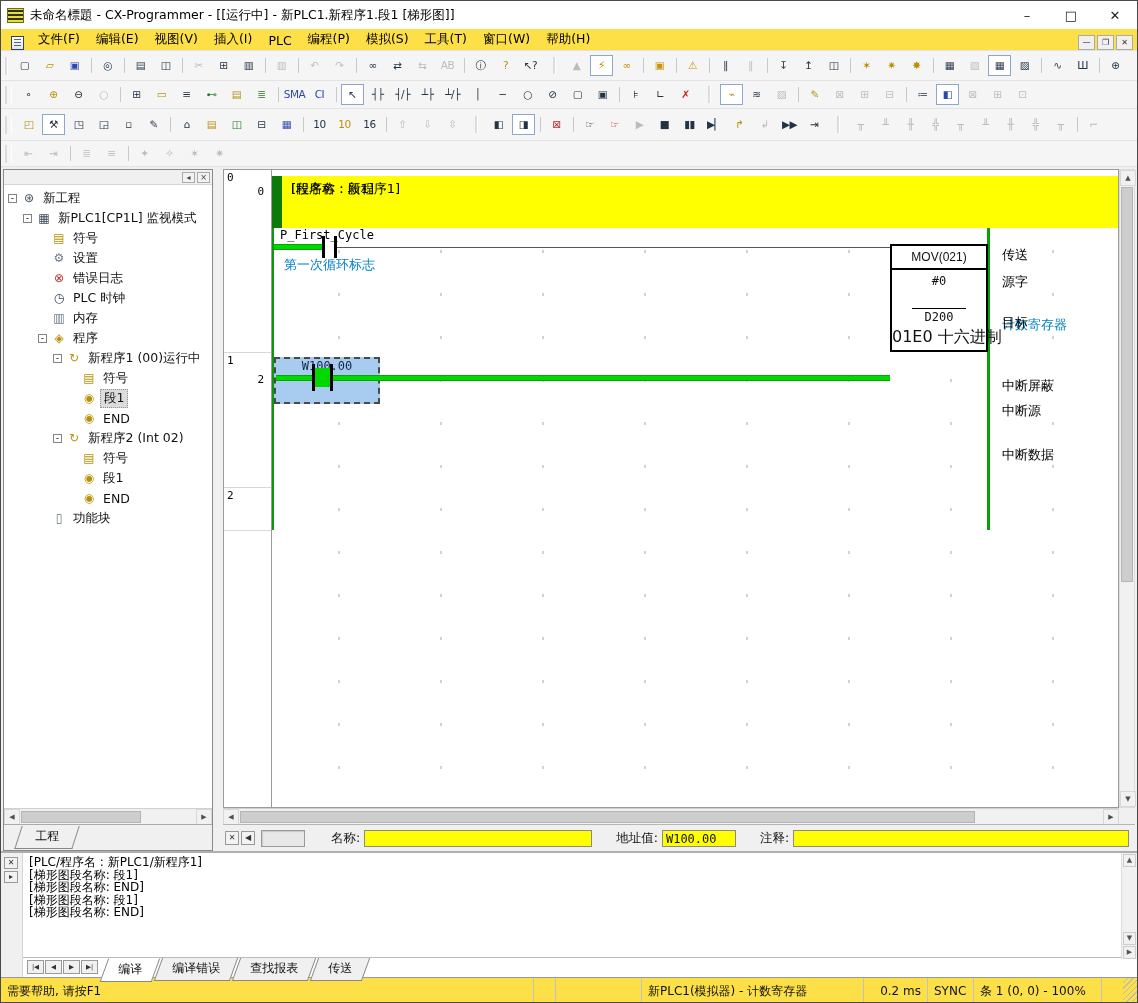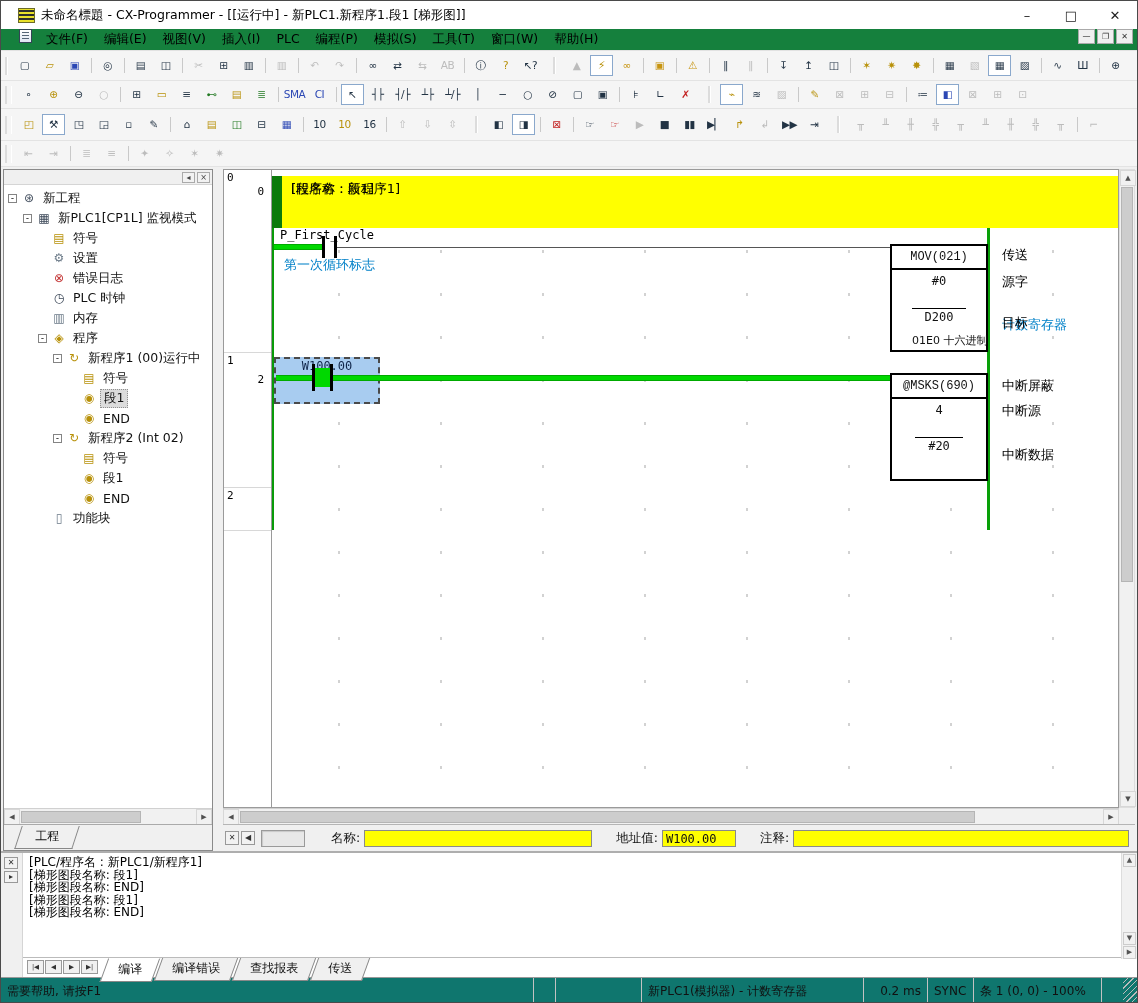--- a/index.html
+++ b/index.html
@@ -1,25 +1,25 @@
 <!DOCTYPE html>
 <html><head>
 <meta charset="utf-8">
 <style>
 *{box-sizing:border-box;margin:0;padding:0}
 body{margin:0;background:#555;font-family:"DejaVu Sans",sans-serif}
 .app{position:relative;width:1138px;height:1003px;background:#f5f5f5;border:1px solid #4a4a4a;overflow:hidden;font-size:12px;color:#111}
 
-.titlebar{height:28px;background:#fff;display:flex;align-items:center;padding-left:17px}
+.titlebar{height:28px;background:#fff;display:flex;align-items:center;padding-left:6px}
 .appicon{width:17px;height:15px;margin-right:6px;background:#2e2e2e;border:1px solid #6a6a2a;background-image:repeating-linear-gradient(0deg,#e8e02a 0 2px,#2e2e2e 2px 4px)}
 .title{font-size:12.5px;color:#000;white-space:nowrap}
 .wbtns{margin-left:auto;display:flex;height:100%}
 .wbtn{width:44px;height:100%;display:flex;align-items:center;justify-content:center;font-size:13px;color:#222}
 
-.menubar{height:22px;background:#15803d;display:flex;align-items:flex-start;border-bottom:1px solid #e2e2e2;padding-left:16px}
+.menubar{height:22px;background:#fde047;display:flex;align-items:flex-end;border-bottom:1px solid #e2e2e2;padding-left:8px}
 .docicon{width:13px;height:14px;border:1px solid #345;margin:0 6px 0 2px;background:linear-gradient(#fff,#dde6f2);position:relative}
 .docicon::before{content:"";position:absolute;left:2px;top:2px;right:2px;height:1px;background:#567;box-shadow:0 3px 0 #567,0 6px 0 #567}
 .mi{padding:2px 8px;font-size:12.5px;color:#000;white-space:nowrap}
 .mdibtns{margin-left:auto;display:flex;gap:2px;padding-right:4px}
 .mdibtn{width:17px;height:15px;border:1px solid #aaa;background:#f0f0f0;font-size:8px;display:flex;align-items:center;justify-content:center;color:#333}
 
 .tb{background:#f5f5f5;display:flex;align-items:center;border-bottom:1px solid #e3e3e3;padding-left:2px}
 .tb::before{content:"";width:4px;height:18px;border-left:2px solid #dcdcdc;border-right:1px solid #fff;margin:0 4px 0 2px}
 .tb1{height:30px}.tb2{height:28px}.tb3{height:32px}.tb4{height:26px}
 .ti{width:23px;height:21px;display:flex;align-items:center;justify-content:center;border:1px solid transparent;color:#234;flex:none;position:relative;margin:0 1px}
@@ -62,24 +62,24 @@
 .busL{left:48px;top:6px;width:2px;height:354px;background:#089a08}
 .bannerG{left:48px;top:6px;width:10px;height:52px;background:#0b7a0b}
 .banner{left:58px;top:6px;width:838px;height:52px;background:#ffff00;font-size:13px;line-height:26px;padding-left:9px;color:#000}
 .busR{left:763px;top:58px;width:3px;height:302px;background:#08a008}
 .wgreen{background:#00d800;border-top:1px solid #0a0;border-bottom:1px solid #0a0}
 .cbar{width:3px;background:#000}
 .plabel{font-family:"DejaVu Sans Mono",monospace;font-size:12px;color:#000}
 .pcomment{color:#0080c8;font-size:13px}
 .ibox{left:666px;width:98px;height:108px;border:2px solid #000;background:#fff}
 .ibox *{position:absolute}
-.ihead{left:0;right:0;top:0;height:24px;border-bottom:2px solid #000;text-align:center;line-height:22px;font-family:Liberation Mono, monospace;font-size:12px}
+.ihead{left:0;right:0;top:0;height:24px;border-bottom:2px solid #000;text-align:center;line-height:22px;font-family:Liberation Sans, sans-serif;font-size:12px}
 .iop{left:0;right:0;text-align:center;font-family:"DejaVu Sans Mono",monospace;font-size:12px}
 .ovl{border-top:1px solid #000;padding:1px 13px 0;display:inline-block;position:static}
-.ival{left:20px;bottom:2px;font-size:11px;white-space:nowrap}
+.ival{left:0;bottom:2px;font-size:16px;white-space:nowrap}
 .lcmt{left:778px;font-size:13px;color:#000;white-space:nowrap}
 .lcmt.blue{color:#0080c8}
 .selbox{left:50px;top:187px;width:106px;height:47px;background:#a8ccf0;border:2px dashed #4a4a4a}
 .vscroll{position:absolute;right:0;top:0;bottom:43px;width:16px;flex-direction:column;border:1px solid #ddd}
 .vthumb{width:12px;background:#cdcdcd;border:1px solid #b5b5b5;margin:1px auto 0}
 .lhscroll{position:absolute;left:0;right:16px;bottom:27px}
 
 .addressbar{position:absolute;left:0;right:0;bottom:0;height:27px;background:#f0f0f0;border-top:1px solid #b5b5b5;display:flex;align-items:center;padding-left:2px}
 .abtn{width:14px;height:14px;border:1px solid #999;background:#f2f2f2;font-size:8px;line-height:12px;text-align:center;color:#333;margin-right:2px;flex:none}
 .abox{width:44px;height:17px;border:1px solid #9a9a9a;background:#e8e8e8;box-shadow:inset 1px 1px 1px #c8c8c8;margin:0 4px;flex:none}
@@ -96,21 +96,21 @@
 .otabs{position:absolute;left:22px;right:16px;bottom:0;height:20px;display:flex;align-items:flex-start;background:#fff;border-top:1px solid #bbb}
 .onav{display:flex;margin:2px 6px 0 4px;gap:1px}
 .onbtn{width:17px;height:14px;border:1px solid #999;background:#f0f0f0;font-size:6.5px;display:flex;align-items:center;justify-content:center;color:#333}
 .otab{transform:skewX(-20deg);border:1px solid #888;border-top:none;background:#f0f0f0;padding:2px 13px 3px;font-size:12px;margin-right:2px}
 .otab>span{display:inline-block;transform:skewX(20deg)}
 .otab.sel{background:#fff;border-top:1px solid #fff}
 .ovscroll{position:absolute;right:0;top:0;bottom:18px;width:16px;background:#f1f1f1;border-left:1px solid #ddd}
 .ovbtn{position:absolute;left:1px;width:13px;height:13px;border:1px solid #ccc;background:#f1f1f1;font-size:7px;text-align:center;line-height:11px;color:#555}
 .watermark{position:absolute;right:14px;bottom:12px;font-size:30px;font-weight:bold;letter-spacing:1px;color:#fefefe;text-shadow:-1px -1px 0 #909090,1px -1px 0 #909090,-1px 1px 0 #909090,1px 1px 0 #909090,2px 3px 3px #9a9a9a;z-index:6;white-space:nowrap}
 
-.statusbar{height:27px;background:#0f766e;border-top:1px solid #999;display:flex;align-items:stretch;font-size:12px}
+.statusbar{height:27px;background:#fde047;border-top:1px solid #999;display:flex;align-items:stretch;font-size:12px}
 .scell{border-left:1px solid #c2c2c2;display:flex;align-items:center;padding:0 6px;white-space:nowrap}
 .scell.first{border-left:none;flex:1}
 .sgrip{width:14px;background:repeating-linear-gradient(135deg,transparent 0 3px,#bbb 3px 4px)}
 </style>
 </head>
 <body>
 
 <div class="app">
 
   <div class="titlebar">
@@ -669,25 +669,20 @@
           <div class="ival">01E0 十六进制</div>
         </div>
 
         <div class="selbox"></div>
         <div class="wgreen" style="left:52px;top:205px;width:614px;height:6px"></div>
         <div class="plabel" style="left:56px;top:189px;width:94px;text-align:center;color:#10254a">W100.00</div>
         <div class="cbar" style="left:88px;top:194px;height:27px"></div>
         <div style="left:91px;top:198px;width:15px;height:19px;background:#00d800"></div>
         <div class="cbar" style="left:106px;top:194px;height:27px"></div>
 
-        <div class="ibox" style="top:203px">
-          <div class="ihead">@MSKS(690)</div>
-          <div class="iop" style="top:28px">4</div>
-          <div class="iop" style="top:62px"><span class="ovl">#20</span></div>
-        </div>
 
         <div class="lcmt" style="top:76px">传送</div>
         <div class="lcmt" style="top:103px">源字</div>
         <div class="lcmt blue" style="top:146px">计数寄存器</div>
         <div class="lcmt" style="top:144px">目标</div>
         <div class="lcmt" style="top:207px">中断屏蔽</div>
         <div class="lcmt" style="top:232px">中断源</div>
         <div class="lcmt" style="top:276px">中断数据</div>
       </div>
 

